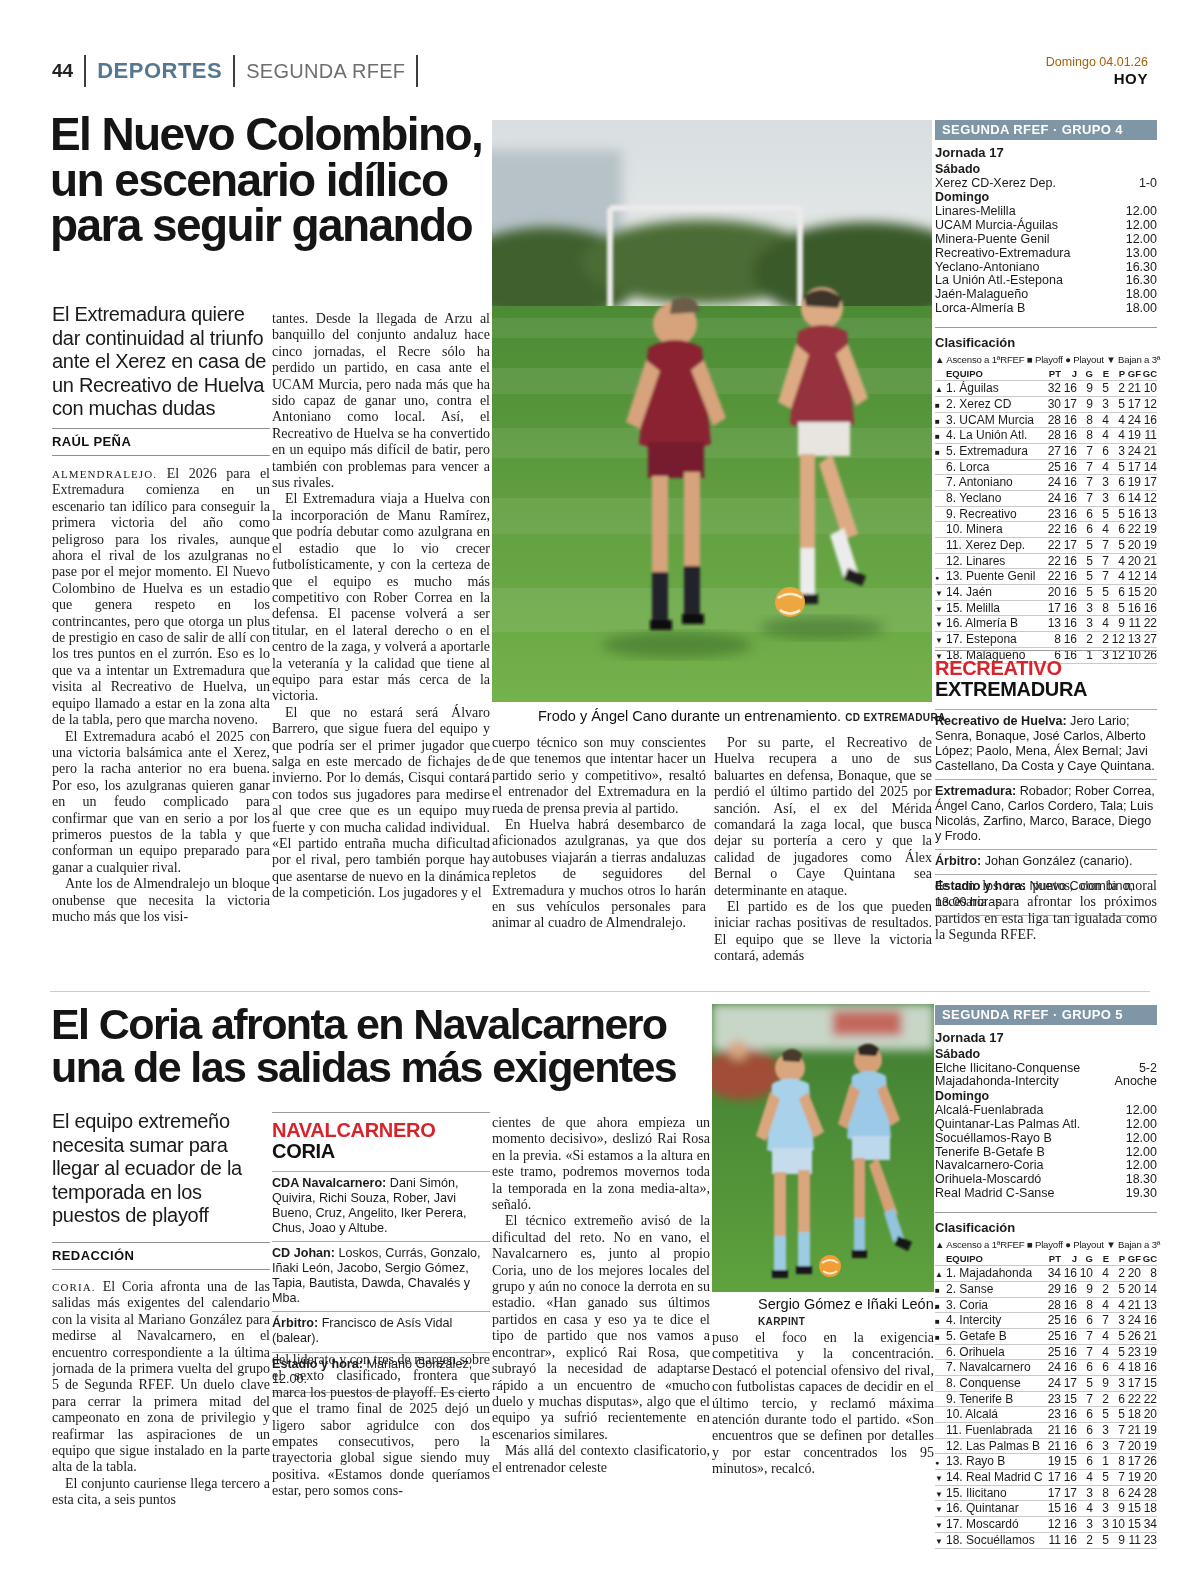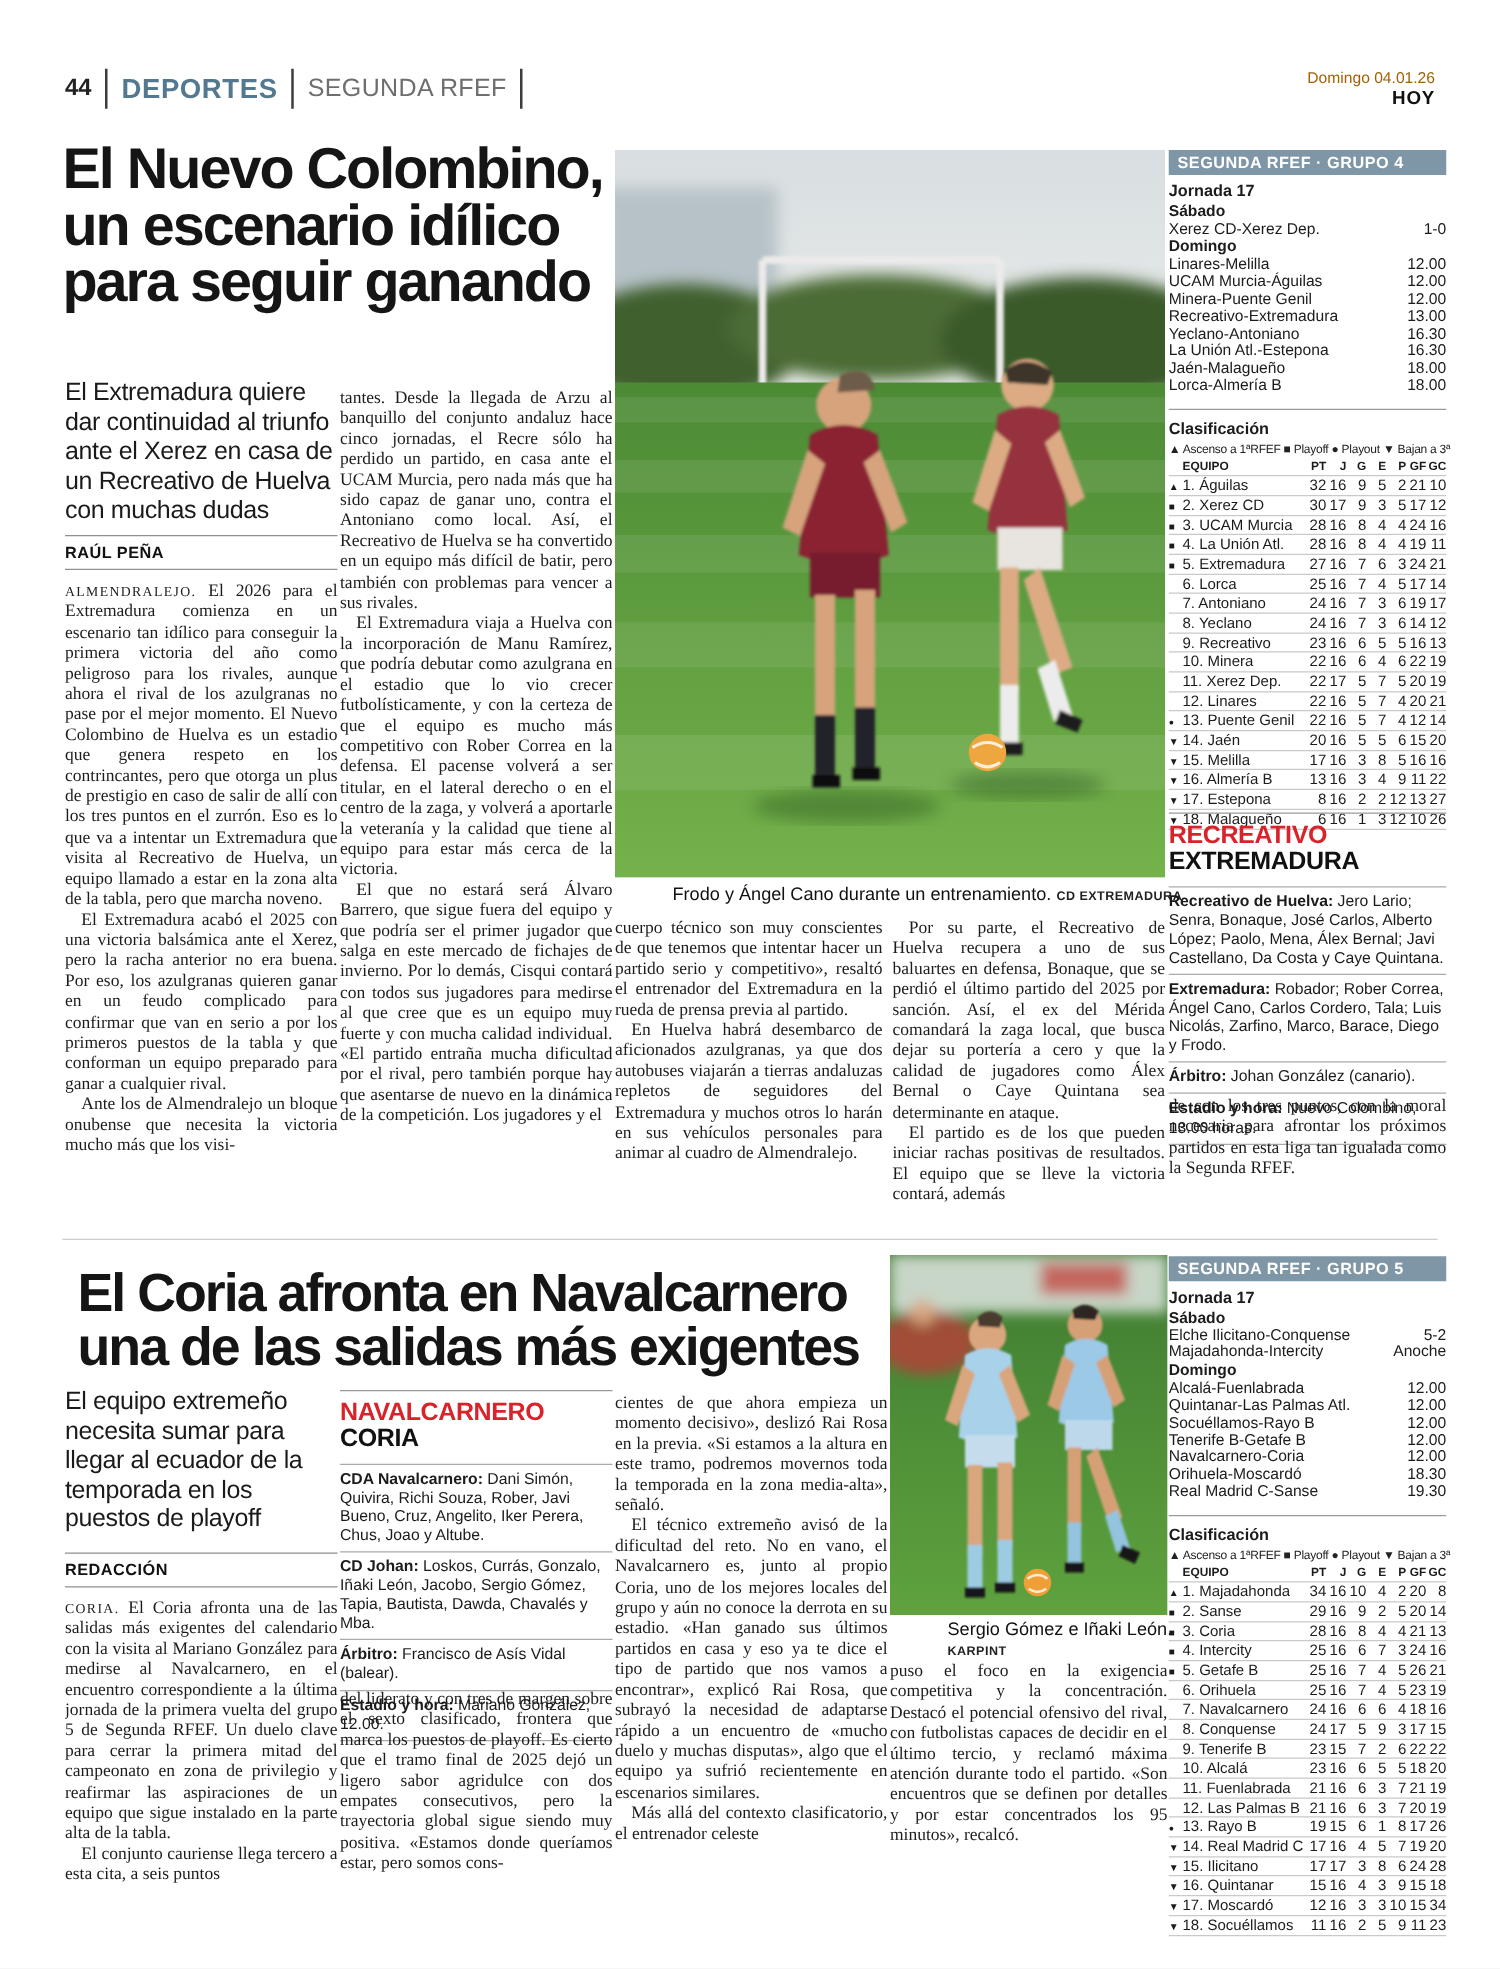--- a/index.html
+++ b/index.html
@@ -472,21 +472,21 @@
         <div class="mb-entry"><b>Estadio y hora: </b>Nuevo Colombino, 13.00 horas.</div>
       </div>
   </div>
 
   <div id="cont4" class="abs bodycol">
     <p>de con los tres puntos, con la moral necesaria para afrontar los próximos partidos en esta liga tan igualada como la Segunda RFEF.</p>
   </div>
 
   <div id="secdiv" class="abs"></div>
 
-  <h2 id="h2" class="abs headline" style="margin:12px">El Coria afronta en Navalcarnero una de las salidas más exigentes</h2>
+  <h2 id="h2" class="abs headline" style="margin:1px">El Coria afronta en Navalcarnero una de las salidas más exigentes</h2>
   <div id="sub2" class="abs subhead">El equipo extremeño necesita sumar para llegar al ecuador de la temporada en los puestos de playoff</div>
   <div id="by2" class="abs byline">REDACCIÓN</div>
 
   <div id="a2c1" class="abs bodycol">
     <p><span class="dateline">CORIA.</span> <span>El Coria afronta una de las salidas más exigentes del calendario con la visita al Mariano González para medirse al Navalcarnero, en el encuentro correspondiente a la última jornada de la primera vuelta del grupo 5 de Segunda RFEF. Un duelo clave para cerrar la primera mitad del campeonato en zona de privilegio y reafirmar las aspiraciones de un equipo que sigue instalado en la parte alta de la tabla.</span></p>
     <p class="ind">El conjunto cauriense llega tercero a esta cita, a seis puntos</p>
   </div>
 
   <div id="mb2" class="abs mb">
     <div class="mb-title mb-title-red">NAVALCARNERO</div>

